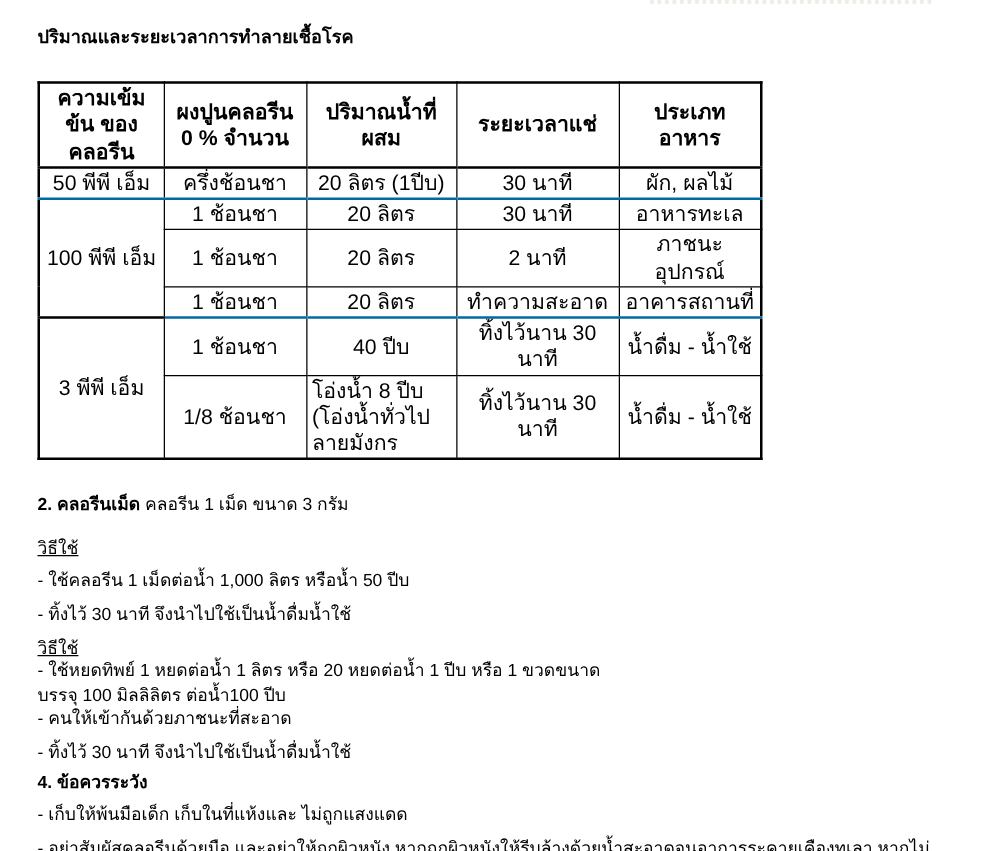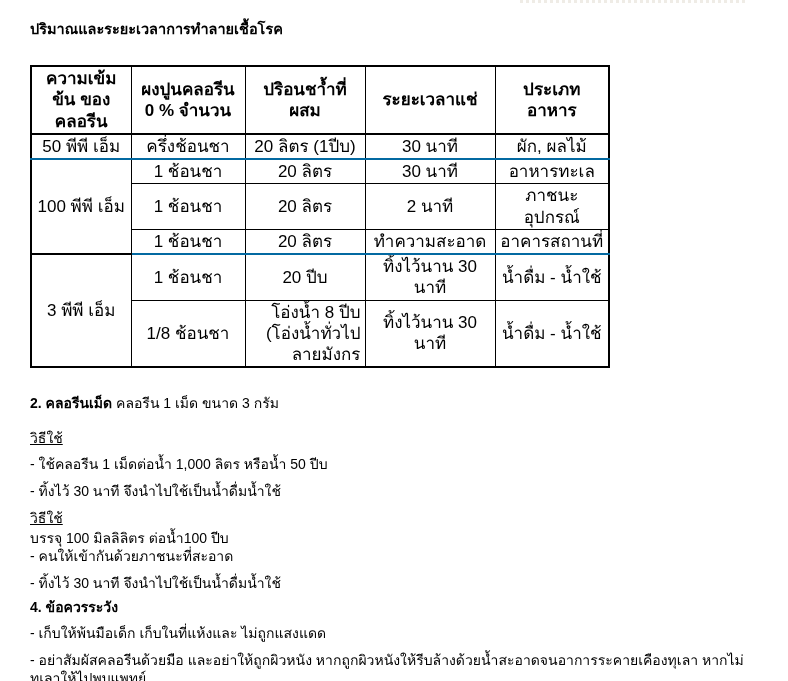--- a/index.html
+++ b/index.html
@@ -35,21 +35,21 @@
     height:17px;
     line-height:1.25;
     overflow:hidden;
   }
   table.chl thead th {
     font-weight:bold;
     border-bottom:2px solid #000;
     height:36px;
   }
   table.chl tr.group-end td { border-bottom:2px solid #0369a1; }
-  table.chl td.cell-left { text-align:right; }
+  table.chl td.cell-left { text-align:left; }
   .body-text p {
     margin:0;
     font-size:14px;
     line-height:18px;
   }
   .b { font-weight:bold;margin-top:24px; }
   .usage { text-decoration:underline; }
   .mt26 { margin-top:26px !important; }
   .mt17 { margin-top:17px !important; }
   .mt10 { margin-top:10px !important; }
@@ -73,21 +73,21 @@
         <col style="width:100px">
           <col style="width:114px">
           <col style="width:120px">
           <col style="width:130px">
           <col style="width:114px">
       </colgroup>
       <thead>
         <tr>
           <th>ความเข้มข้น ของคลอรีน</th>
           <th>ผงปูนคลอรีน 0 % จำนวน</th>
-          <th>ปริอนชา้ำที่ผสม</th>
+          <th>ปริมาณน้ำที่ผสม</th>
           <th>ระยะเวลาแช่</th>
           <th>ประเภทอาหาร</th>
         </tr>
       </thead>
       <tbody>
         <tr class="group-end">
           <td>50 พีพี เอ็ม</td>
           <td>ครึ่งช้อนชา</td>
           <td>20 ลิตร (1ปีบ)</td>
           <td>30 นาที</td>
@@ -108,41 +108,42 @@
         </tr>
         <tr class="group-end">
           <td>1 ช้อนชา</td>
           <td>20 ลิตร</td>
           <td>ทำความสะอาด</td>
           <td>อาคารสถานที่</td>
         </tr>
         <tr>
           <td rowspan="2">3 พีพี เอ็ม</td>
           <td>1 ช้อนชา</td>
-          <td>20 ปีบ</td>
+          <td>40 ปีบ</td>
           <td>ทิ้งไว้นาน 30 นาที</td>
           <td>น้ำดื่ม - น้ำใช้</td>
         </tr>
         <tr>
           <td>1/8 ช้อนชา</td>
           <td class="cell-left">โอ่งน้ำ 8 ปีบ (โอ่งน้ำทั่วไปลายมังกร</td>
           <td>ทิ้งไว้นาน 30 นาที</td>
           <td>น้ำดื่ม - น้ำใช้</td>
         </tr>
       </tbody>
     </table>
 
     <div class="body-text">
 
       <p class="mt26"><span class="b">2. คลอรีนเม็ด</span><span> คลอรีน 1 เม็ด ขนาด 3 กรัม</span></p>
       <p class="mt17 usage">วิธีใช้</p>
       <p class="mt8">- ใช้คลอรีน 1 เม็ดต่อน้ำ 1,000 ลิตร หรือน้ำ 50 ปีบ</p>
       <p class="mt9">- ทิ้งไว้ 30 นาที จึงนำไปใช้เป็นน้ำดื่มน้ำใช้</p>
 
       <p class="mt9 usage">วิธีใช้</p>
+      <p class="mt0">- ใช้หยดทิพย์ 1 หยดต่อน้ำ 1 ลิตร หรือ 20 หยดต่อน้ำ 1 ปีบ หรือ 1 ขวดขนาด</p>
       <p class="mt2">บรรจุ 100 มิลลิลิตร ต่อน้ำ100 ปีบ</p>
       <p class="mt0">- คนให้เข้ากันด้วยภาชนะที่สะอาด</p>
       <p class="mt9">- ทิ้งไว้ 30 นาที จึงนำไปใช้เป็นน้ำดื่มน้ำใช้</p>
 
       <p class="mt6 b">4. ข้อควรระวัง</p>
       <p class="mt8">- เก็บให้พ้นมือเด็ก เก็บในที่แห้งและ ไม่ถูกแสงแดด</p>
       <p class="mt9">- อย่าสัมผัสคลอรีนด้วยมือ และอย่าให้ถูกผิวหนัง หากถูกผิวหนังให้รีบล้างด้วยน้ำสะอาดจนอาการระคายเคืองทุเลา หากไม่ทุเลาให้ไปพบแพทย์</p>
       <p class="mt9">- ห้ามรับประทานโดยตรง</p>
 
     </div>

